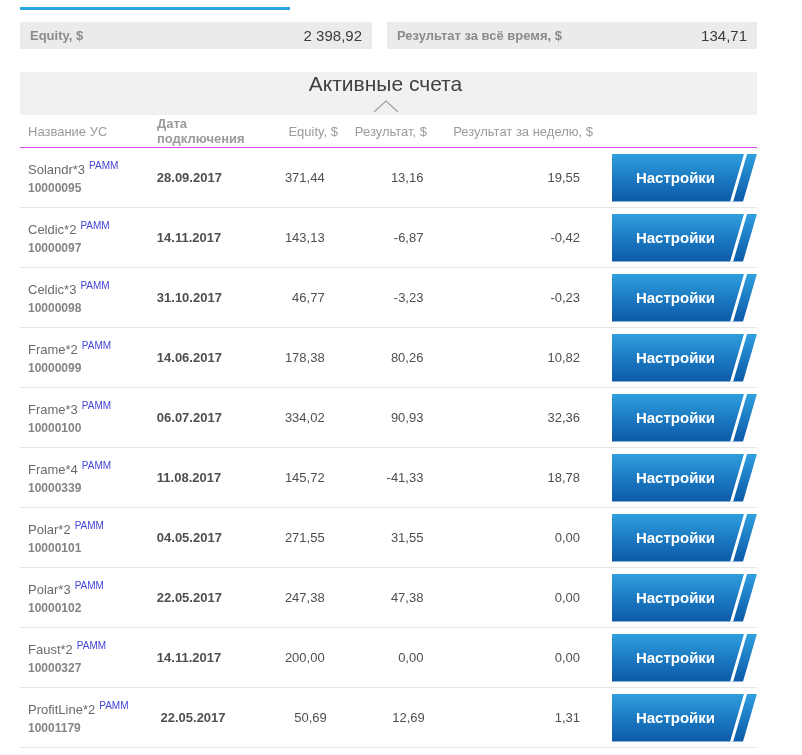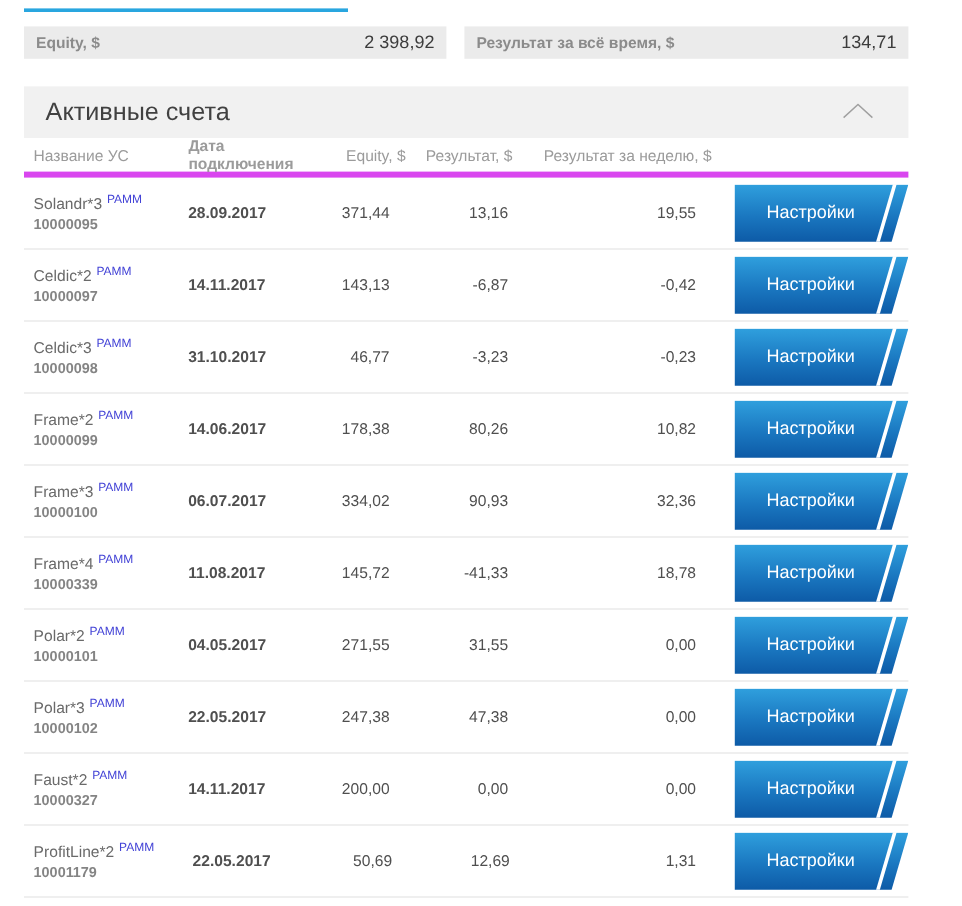--- a/index.html
+++ b/index.html
@@ -33,31 +33,32 @@
   .summary-box.right { width:370px; }
   .summary-label { font-size:13px; font-weight:bold; color:#8b8b8b; }
   .summary-value { font-size:15px; color:#3c3c3c; }
 
   
   .panel { position:absolute; left:20px; top:72px; width:737px; }
   .panel-header {
     height:43px; background:#f1f1f1;
     display:flex; align-items:center; justify-content:space-between;
     padding:0 24px 0 18px;
+    flex-direction:column;
   }
   .panel-title { font-size:21px; font-weight:400; color:#414141; }
   .collapse-toggle {
     background:none; border:none; cursor:pointer;
     display:flex; align-items:center; padding:4px;
   }
 
   
   .col-headers {
     display:flex; align-items:center;
-    height:33px; border-bottom:5px solid #d946ef;
+    height:33px; border-bottom:1px solid #d946ef;
     font-size:13px; color:#9b9b9b;
   }
 
   
   .c-name   { width:137px; padding-left:8px; }
   .c-date   { width:100px;font-weight:bold; }
   .c-equity { width:81px;  text-align:right; }
   .c-result { width:89px;  text-align:right; }
   .c-week   { width:166px; text-align:right; }
 
@@ -74,21 +75,21 @@
   }
   .acc-num { color:#848484; font-size:12px; margin-top:3px;font-weight:bold; }
 
   .c-btn { margin-left:auto; width:145px; }
   .settings-btn {
     position:relative; display:block;
     width:145px; height:48px; border:none; cursor:pointer;
     background:linear-gradient(180deg,#2f9fdd 0%,#1a77c0 55%,#0d5aa6 100%);
     clip-path:polygon(0 0, 100% 0, calc(100% - 14px) 100%, 0 100%);
     color:#fff; font-family:"Liberation Sans", sans-serif;
-    font-size:15px; font-weight:normal;
+    font-size:15px; font-weight:bold;
     padding-right:18px;
   }
   .settings-btn .slash {
     position:absolute; top:-8px; right:17px;
     width:3px; height:64px; background:#fff;
     transform:rotate(16.3deg);
   }
 </style>
 </head>
 <body>

